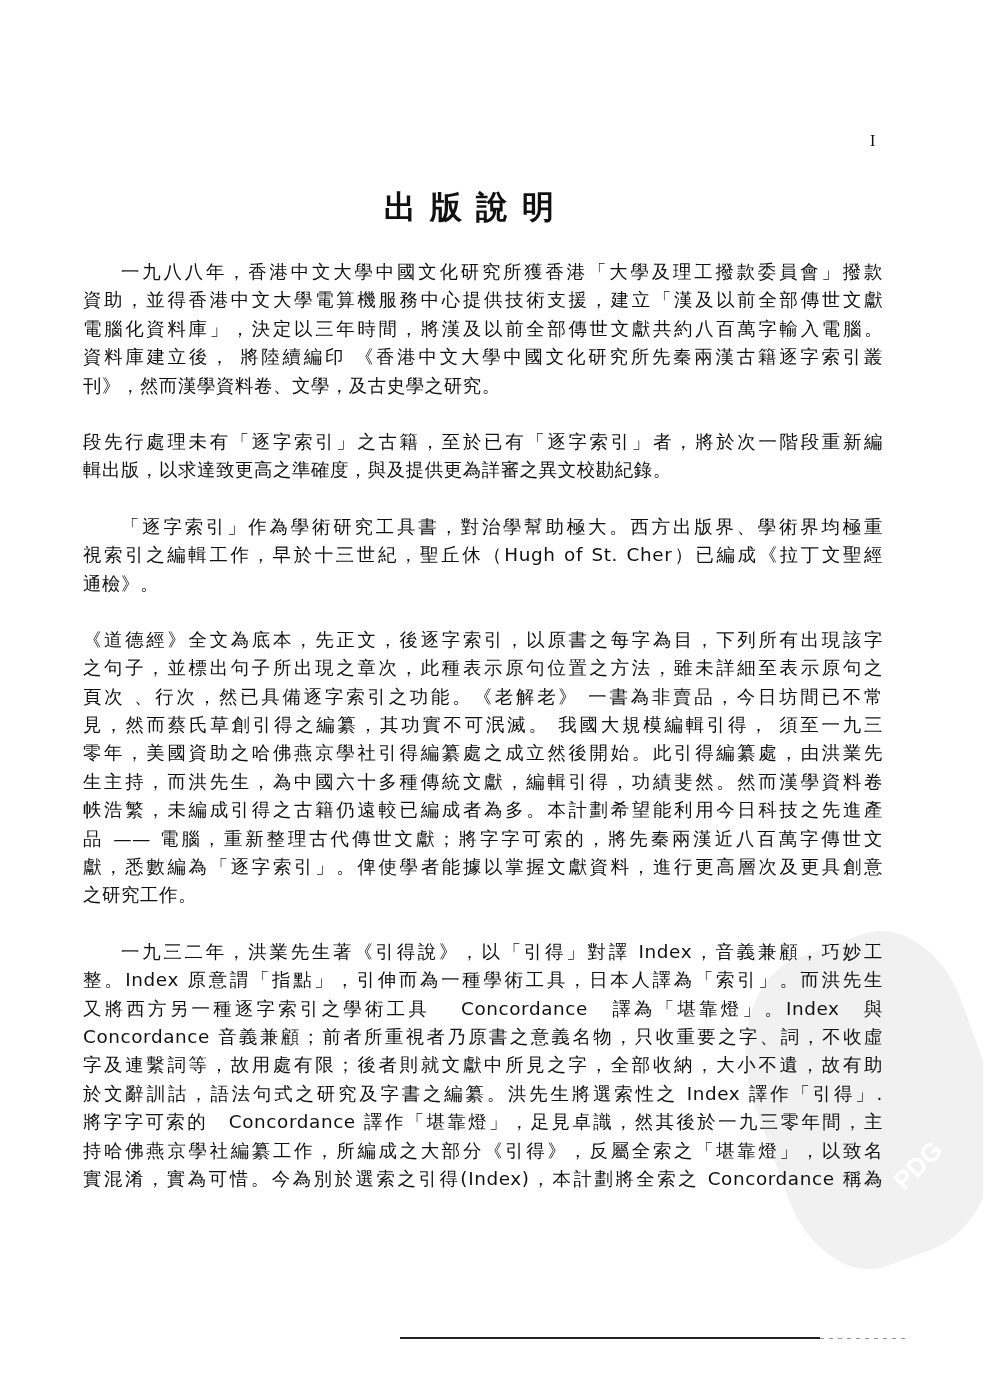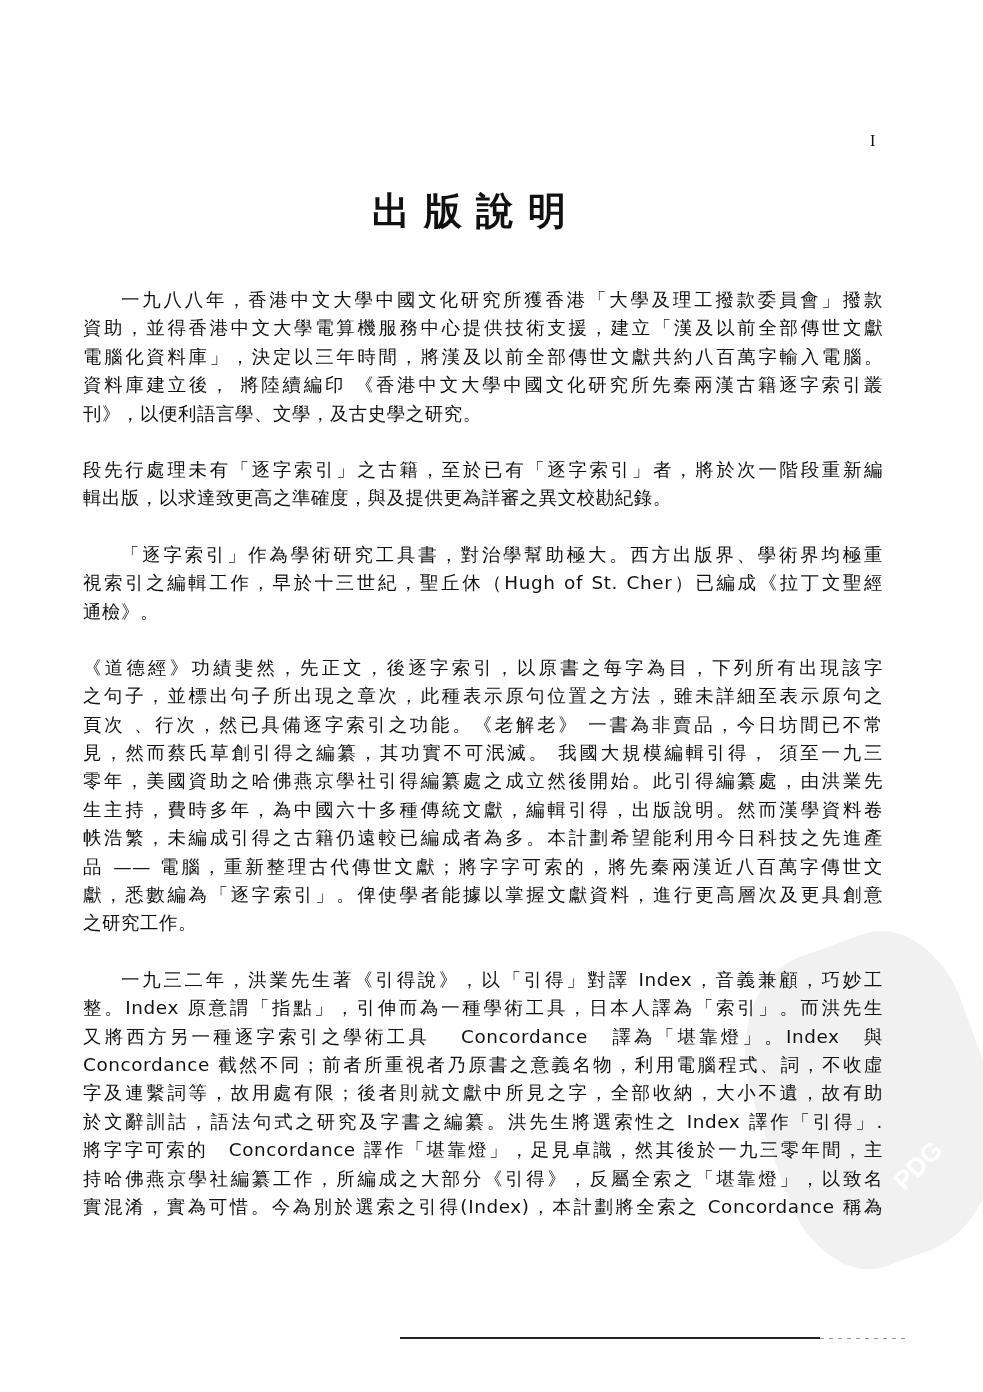--- a/index.html
+++ b/index.html
@@ -1,21 +1,21 @@
 <!DOCTYPE html>
 <html><head>
 <meta charset="utf-8">
 <style>
   html, body { margin:0; padding:0; background:#ffffff; }
   body { width:983px; height:1392px; position:relative; overflow:hidden;
          font-family: "DejaVu Sans", "Liberation Sans", sans-serif; color:#111; }
   .page-num { position:absolute; left:870px; top:132px; font-family:"Liberation Serif", serif; font-size:16px; }
   .title { position:absolute; left:0; width:952px; top:186px; text-align:center;
-           font-family:Liberation Sans, sans-serif; font-size:38px; letter-spacing:14px; font-weight:bold; }
-  .body { position:absolute; left:83px; width:800px; top:258px;margin-top:28px; }
+           font-family:Liberation Sans, sans-serif; font-size:32px; letter-spacing:14px; font-weight:bold; }
+  .body { position:absolute; left:83px; width:800px; top:258px; }
   .para { margin:0 0 28px 0; }
   .line { height:28.4px; line-height:28.4px; font-size:18.4px; white-space:nowrap;
           text-align:justify; text-align-last:justify; letter-spacing:0.6px; overflow:visible; }
   .line.last { text-align-last:left; }
   .line.indent { padding-left:38px; }
   .watermark { position:absolute; left:760px; top:940px; width:230px; height:320px;
                background:#e8e8e8; opacity:0.6; border-radius:40% 30% 50% 30%; transform:rotate(-20deg); }
   .watermark-text { position:absolute; left:890px; top:1150px; color:#fff; font-size:26px;
                     font-family:"Liberation Sans", sans-serif; transform:rotate(-45deg); font-weight:bold; }
   .rule { position:absolute; left:400px; top:1337px; width:420px; height:2px; background:#222; }
@@ -30,48 +30,48 @@
 
 <div class="page-num">I</div>
 <div class="title">出版說明</div>
 
 <div class="body" id="body">
   <div class="para">
     <div class="line indent">一九八八年，香港中文大學中國文化研究所獲香港「大學及理工撥款委員會」撥款</div>
     <div class="line">資助，並得香港中文大學電算機服務中心提供技術支援，建立「漢及以前全部傳世文獻</div>
     <div class="line">電腦化資料庫」，決定以三年時間，將漢及以前全部傳世文獻共約八百萬字輸入電腦。</div>
     <div class="line">資料庫建立後， 將陸續編印 《香港中文大學中國文化研究所先秦兩漢古籍逐字索引叢</div>
-    <div class="line last">刊》，以便利語言學、文學，及古史學之研究。</div>
+    <div class="line last">刊》，然而漢學資料卷、文學，及古史學之研究。</div>
   </div>
   <div class="para">
     <div class="line">段先行處理未有「逐字索引」之古籍，至於已有「逐字索引」者，將於次一階段重新編</div>
     <div class="line last">輯出版，以求達致更高之準確度，與及提供更為詳審之異文校勘紀錄。</div>
   </div>
   <div class="para">
     <div class="line indent">「逐字索引」作為學術研究工具書，對治學幫助極大。西方出版界、學術界均極重</div>
     <div class="line">視索引之編輯工作，早於十三世紀，聖丘休（Hugh of St. Cher）已編成《拉丁文聖經</div>
     <div class="line last">通檢》。</div>
   </div>
   <div class="para">
-    <div class="line">《道德經》功績斐然，先正文，後逐字索引，以原書之每字為目，下列所有出現該字</div>
+    <div class="line">《道德經》全文為底本，先正文，後逐字索引，以原書之每字為目，下列所有出現該字</div>
     <div class="line">之句子，並標出句子所出現之章次，此種表示原句位置之方法，雖未詳細至表示原句之</div>
     <div class="line">頁次 、行次，然已具備逐字索引之功能。《老解老》 一書為非賣品，今日坊間已不常</div>
     <div class="line">見，然而蔡氏草創引得之編纂，其功實不可泯滅。 我國大規模編輯引得， 須至一九三</div>
     <div class="line">零年，美國資助之哈佛燕京學社引得編纂處之成立然後開始。此引得編纂處，由洪業先</div>
-    <div class="line">生主持，費時多年，為中國六十多種傳統文獻，編輯引得，出版說明。然而漢學資料卷</div>
+    <div class="line">生主持，而洪先生，為中國六十多種傳統文獻，編輯引得，功績斐然。然而漢學資料卷</div>
     <div class="line">帙浩繁，未編成引得之古籍仍遠較已編成者為多。本計劃希望能利用今日科技之先進產</div>
     <div class="line">品 —— 電腦，重新整理古代傳世文獻；將字字可索的，將先秦兩漢近八百萬字傳世文</div>
     <div class="line">獻，悉數編為「逐字索引」。俾使學者能據以掌握文獻資料，進行更高層次及更具創意</div>
     <div class="line last">之研究工作。</div>
   </div>
   <div class="para">
     <div class="line indent">一九三二年，洪業先生著《引得說》，以「引得」對譯 Index，音義兼顧，巧妙工</div>
     <div class="line">整。Index 原意謂「指點」，引伸而為一種學術工具，日本人譯為「索引」。而洪先生</div>
     <div class="line">又將西方另一種逐字索引之學術工具　 Concordance　譯為「堪靠燈」。Index　與</div>
-    <div class="line">Concordance 截然不同；前者所重視者乃原書之意義名物，利用電腦程式、詞，不收虛</div>
+    <div class="line">Concordance 音義兼顧；前者所重視者乃原書之意義名物，只收重要之字、詞，不收虛</div>
     <div class="line">字及連繫詞等，故用處有限；後者則就文獻中所見之字，全部收納，大小不遺，故有助</div>
     <div class="line">於文辭訓詁，語法句式之研究及字書之編纂。洪先生將選索性之 Index 譯作「引得」.</div>
     <div class="line">將字字可索的　Concordance 譯作「堪靠燈」，足見卓識，然其後於一九三零年間，主</div>
     <div class="line">持哈佛燕京學社編纂工作，所編成之大部分《引得》，反屬全索之「堪靠燈」，以致名</div>
     <div class="line">實混淆，實為可惜。今為別於選索之引得(Index)，本計劃將全索之 Concordance 稱為</div>
   </div>
 </div>
 
 <div class="rule"></div>
 <div class="rule2"></div>

